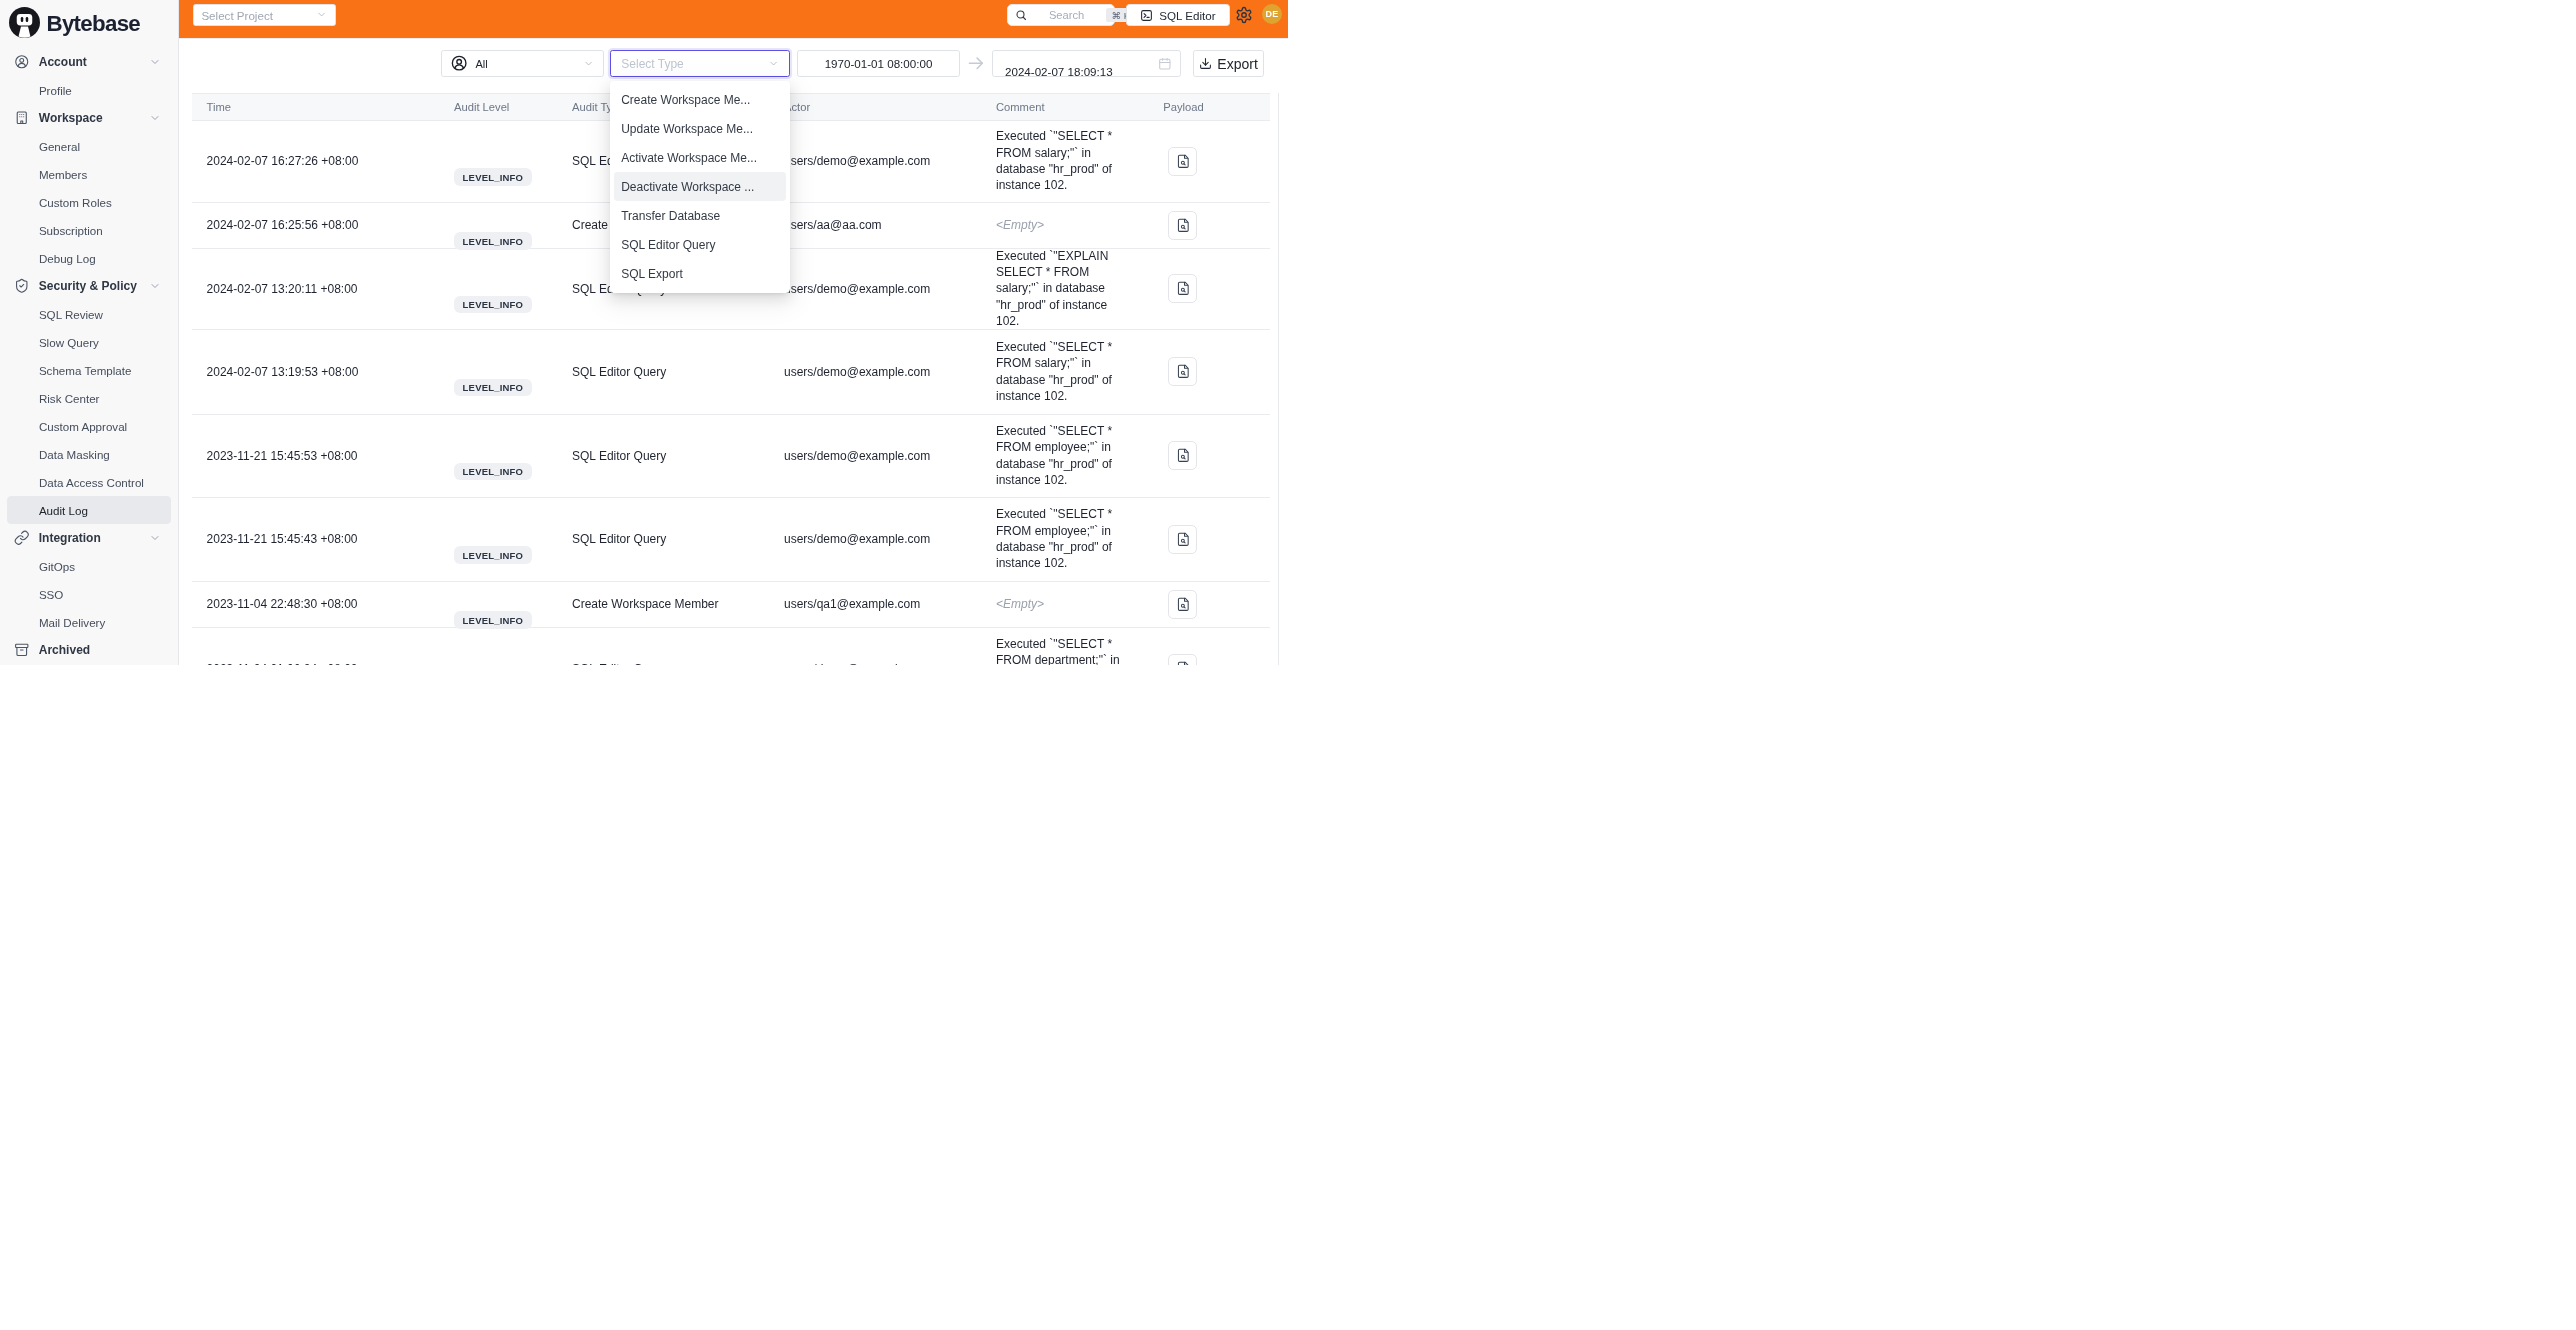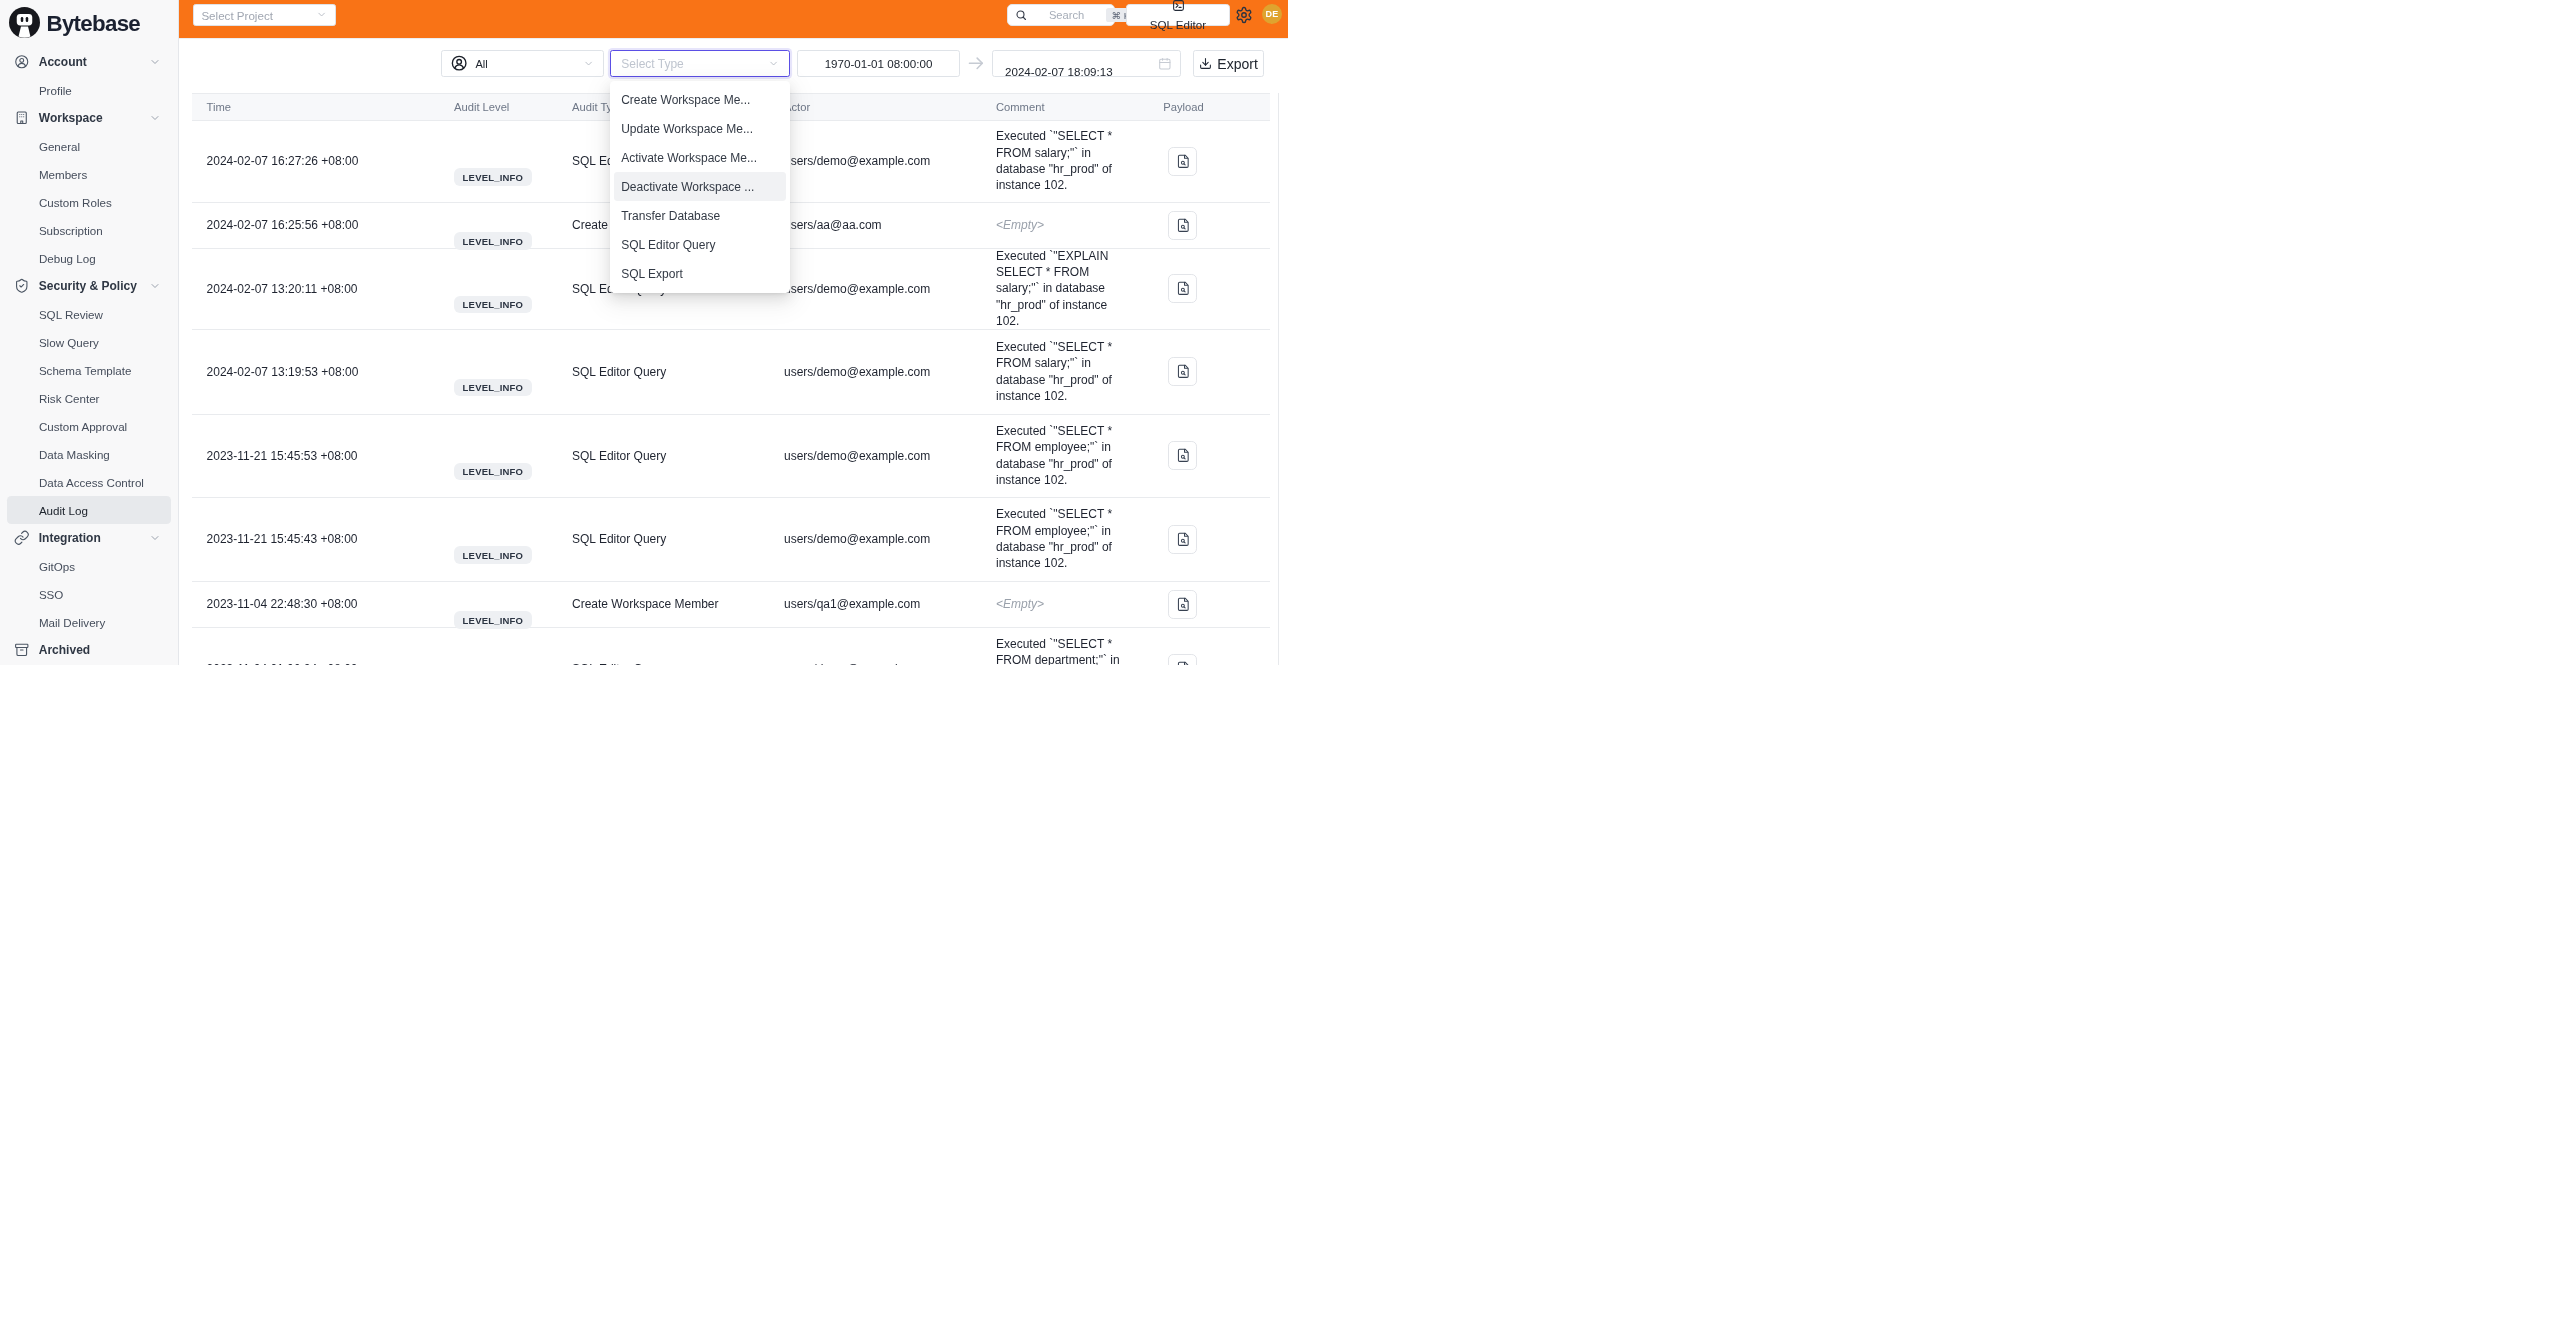--- a/index.html
+++ b/index.html
@@ -37,21 +37,21 @@
   .search-box { position:absolute; left:828px; top:4.3px; width:108px; height:21.5px;
                 border:0.9px solid #e3e5e9; border-radius:5px; background:#fff;
                 display:flex; align-items:center; padding:0 4.3px 0 6.9px; gap:22px; cursor:text; }
   .search-box .sico { width:12px; height:12px; color:#353c49; }
   .search-box .sico svg { width:12px; height:12px; display:block; }
   .search-ph { flex:1; font-size:11.2px; color:#a6adb8; }
   .kbd { background:#e9ebef; border-radius:2.6px; font-size:9.5px; color:#596273; padding:1.7px 5.2px; white-space:nowrap; }
   .sqled-btn { position:absolute; left:947px; top:4.3px; width:104px; height:21.5px;
                border:0.9px solid #e3e5e9; border-radius:3.4px; background:#fff;
                display:flex; align-items:center; justify-content:center; gap:6px;
-               font-size:11.6px; font-weight:500; color:#242b38; cursor:pointer;flex-direction:column; }
+               font-size:11.6px; font-weight:500; color:#242b38; cursor:pointer; }
   .sqled-btn .tico { width:13px; height:13px; color:#242b38; }
   .sqled-btn .tico svg { width:13px; height:13px; display:block; }
   .gear { position:absolute; left:1056px; top:6px; width:18px; height:18px; color:#2a3342; cursor:pointer; }
   .gear svg { width:18px; height:18px; display:block; }
   .avatar { position:absolute; left:1083px; top:4.3px; width:20px; height:20px; border-radius:50%;
             background:var(--avatarBg,#dfa32f); color:#fff; font-size:9px; font-weight:700;
             display:flex; align-items:center; justify-content:center; letter-spacing:0.3px; cursor:pointer; }
 
   
   .fbox { position:absolute; top:50px; height:27px; border:0.9px solid #dfe3e8; border-radius:2.6px;

